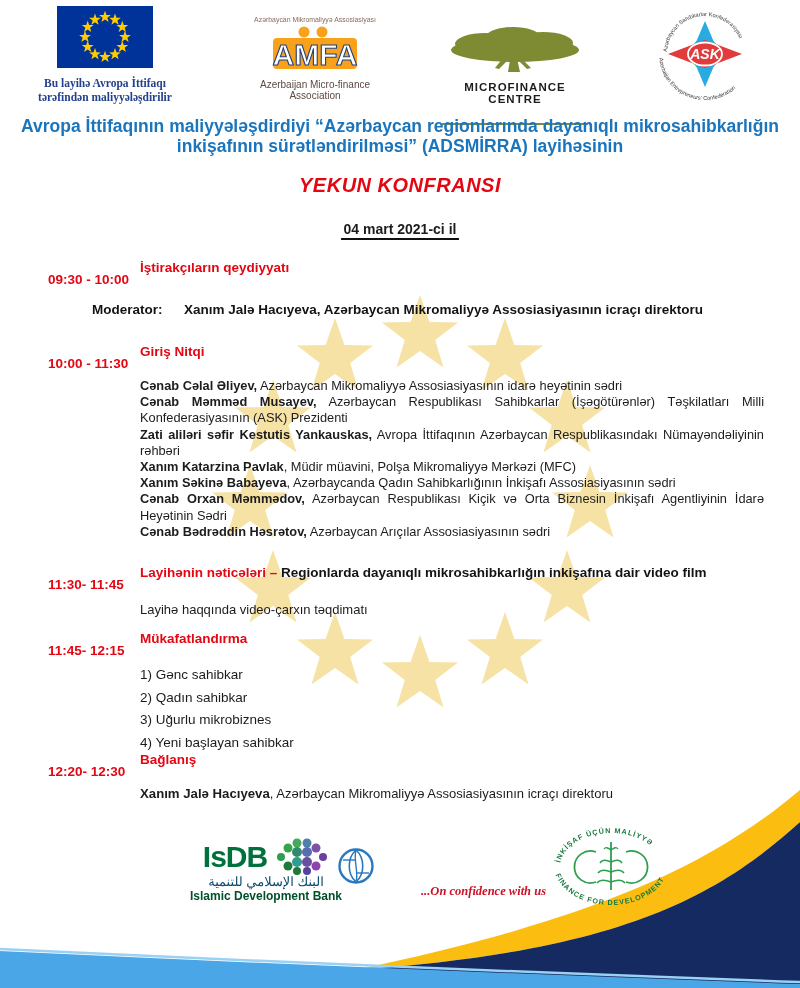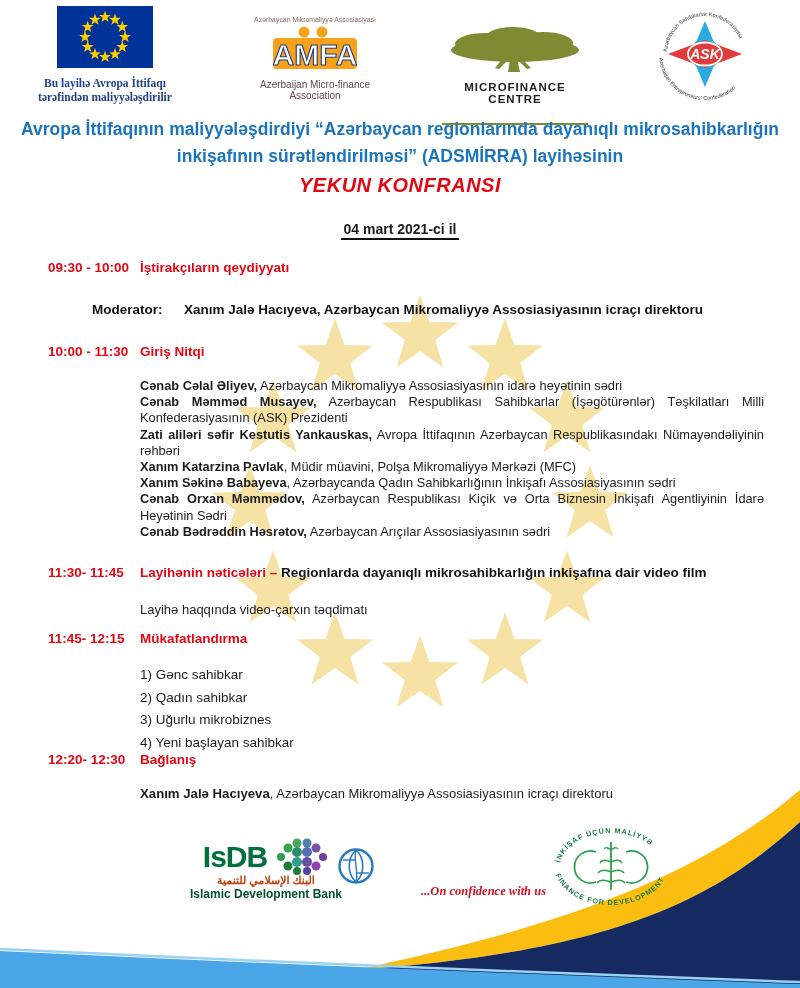--- a/index.html
+++ b/index.html
@@ -18,47 +18,47 @@
   .l-amfa{left:240px;top:16px;width:150px;text-align:center;}
   .amfa-top{font-size:6.9px;color:#8a6b5b;margin-bottom:2px;}
   .amfa-bot{font-size:10px;color:#5d4a41;margin-top:2px;}
   .l-mfc{left:442px;top:24px;width:146px;text-align:center;}
   .mfc-label{display:inline-block;font-size:11.5px;font-weight:bold;letter-spacing:1px;color:#1d1d1d;
              border-bottom:2px solid #7e8b33;padding-bottom:18px;margin-top:1px;}
   .l-ask{left:650px;top:6px;width:110px;text-align:center;}
 
   
   .title{top:116px;left:20px;width:760px;text-align:center;color:#1b75bc;
-         font-size:17.5px;font-weight:bold;line-height:27px;}
+         font-size:17.5px;font-weight:bold;line-height:20px;}
   .subtitle{top:174px;left:0;width:800px;text-align:center;color:#e30613;
             font-size:20px;font-weight:bold;font-style:italic;letter-spacing:.5px;}
   .dateline{top:220px;left:0;width:800px;text-align:center;}
   .dateline span{font-size:14px;font-weight:bold;border-bottom:2px solid #111;padding:0 3px 1px 3px;}
 
   
   .row{left:48px;width:724px;display:flex;font-size:13.5px;font-weight:bold;}
-  .time{flex:0 0 92px;color:#e30613;}
+  .time{flex:0 0 92px;color:#e30613;margin-top:12px;}
   .rt-red{color:#e30613;}
   .rt-black{color:#141414;}
   .r1{top:260px;} .r2{top:302px;padding-left:44px;} .r3{top:344px;} .r4{top:565px;} .r5{top:631px;} .r6{top:752px;}
   .mod-label{flex:0 0 92px;color:#141414;}
 
   .speakers{top:378px;left:140px;width:624px;font-size:12.8px;line-height:16.2px;text-align:justify;}
   .speakers p{margin:0;}
   .spk-n{font-weight:bold;}
   .note{top:602px;left:140px;font-size:13px;}
   .awards{top:664px;left:140px;font-size:13.5px;line-height:22.5px;}
   .closing{top:786px;left:140px;font-size:13px;}
   .closing .spk-n{font-size:13.2px;}
 
   
   .isdb{left:166px;top:838px;width:200px;text-align:center;}
   .isdb-row{display:flex;align-items:center;justify-content:center;gap:6px;}
   .isdb-txt{font-size:30px;font-weight:bold;color:#00713c;letter-spacing:-1px;}
-  .isdb-ar{font-size:11px;color:#c2410c;margin-top:-2px;font-weight:bold;}
+  .isdb-ar{font-size:13px;color:#0c4a6e;margin-top:-2px;}
   .isdb-en{font-size:12px;font-weight:bold;color:#00502b;}
   .turan{left:336px;top:846px;width:210px;}
   .turan-row{display:flex;align-items:center;gap:4px;}
   .turan-name{font-size:25px;font-weight:bold;color:#1a5dad;letter-spacing:.5px;}
   .turan-slogan{font-family:"Liberation Serif",serif;font-style:italic;font-weight:bold;
                 font-size:12.5px;color:#ce1126;text-align:right;margin-top:-2px;}
   .ffd{left:548px;top:820px;width:126px;text-align:center;}
 </style>
 </head>
 <body>

